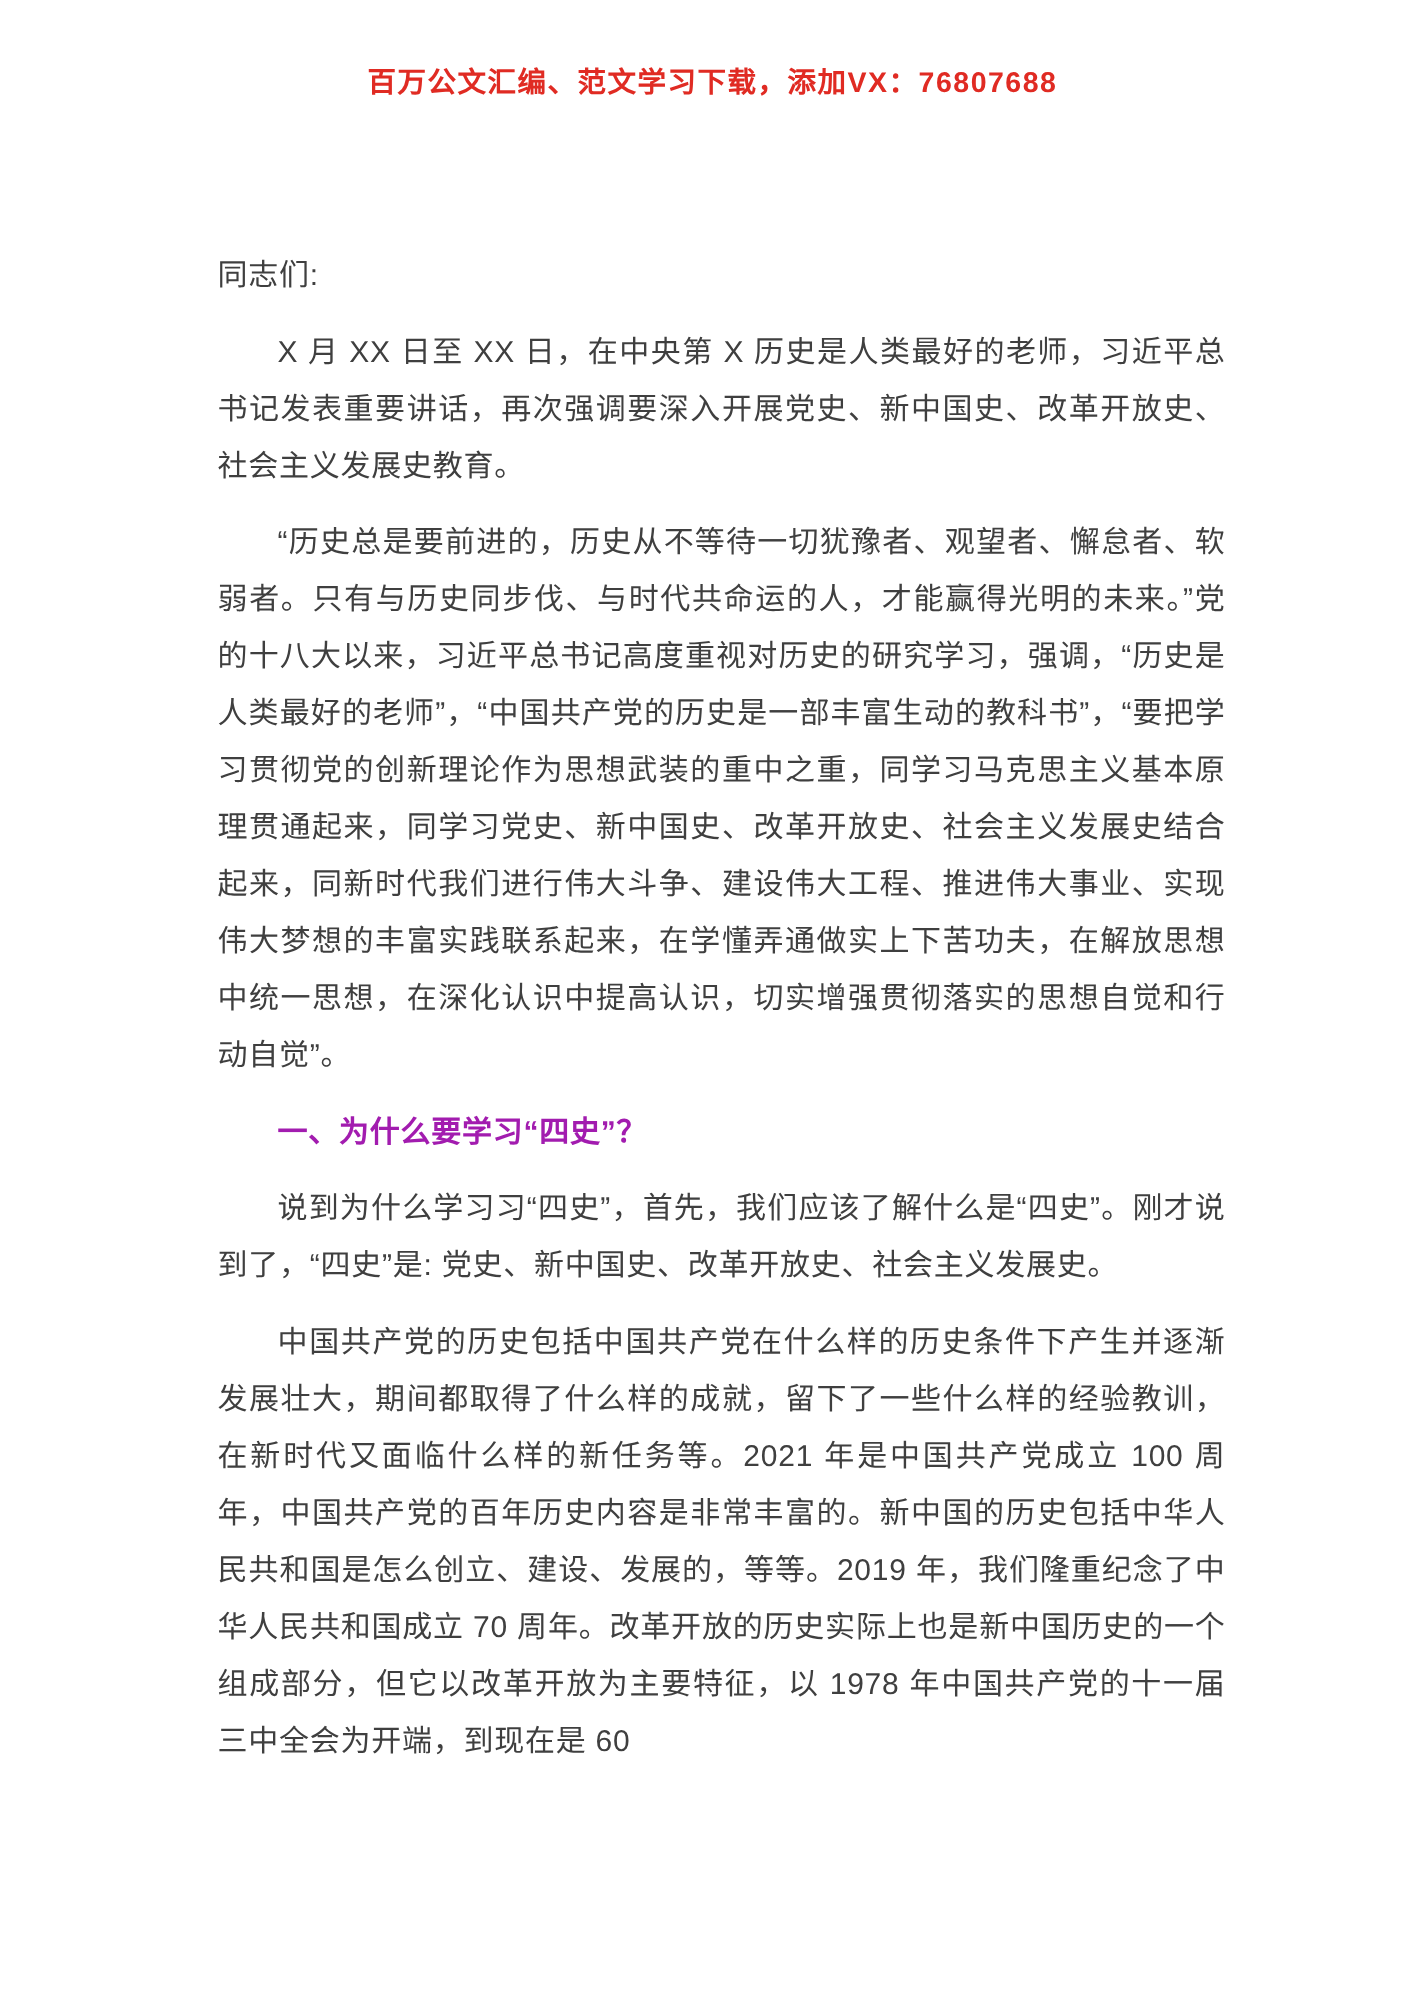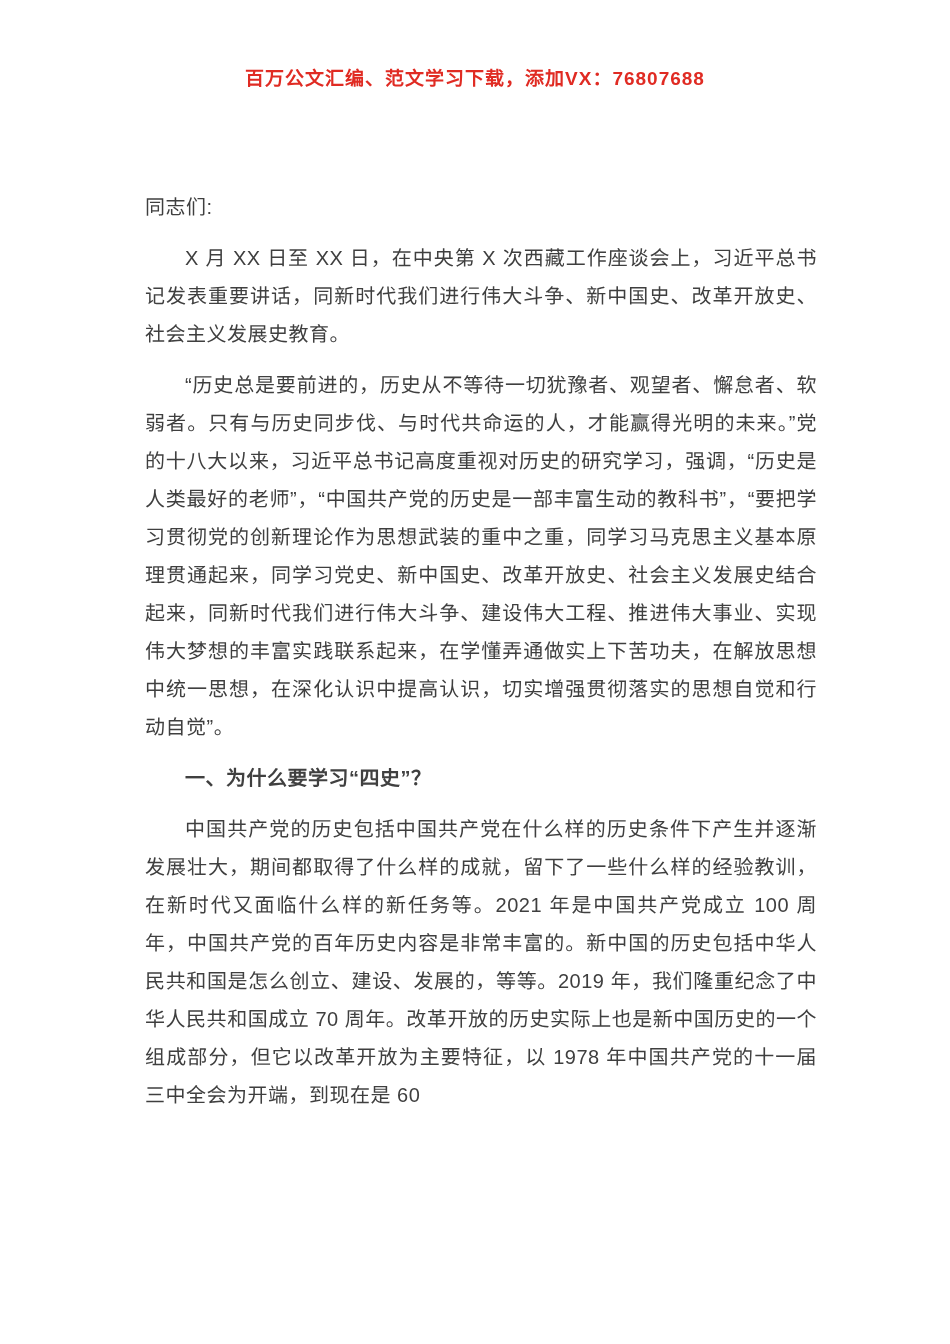--- a/index.html
+++ b/index.html
@@ -9,21 +9,21 @@
   }
   .page {
     position: relative;
     width: 950px;
     height: 1344px;
     background: #ffffff;
     overflow: hidden;
     font-family: "Liberation Sans", sans-serif;
   }
   .banner {
-    padding-top: 64px;
+    padding-top: 41px;
     text-align: center;
     font-size: 19px;
     line-height: 30px;
     font-weight: 700;
     letter-spacing: 1px;
     color: #e02b23;
   }
   .doc {
     margin: 94px 133px 0 145px;
     color: #3f3f3f;
@@ -39,38 +39,39 @@
   .doc p.salutation {
     text-indent: 0;
     margin-top: 32px;
   }
   .doc h2.section-heading {
     margin: 0 0 13px 0;
     font-size: 20px;
     line-height: 38px;
     text-indent: 2em;
     font-weight: 700;
-    color: #404040;
+    color: #a21caf;
   }
 </style>
 </head>
 <body>
 
 <div class="page">
 
   <div class="banner">百万公文汇编、范文学习下载，添加VX：76807688</div>
 
   <div class="doc">
 
     <p class="salutation">同志们:</p>
 
-    <p>X 月 XX 日至 XX 日，在中央第 X 次西藏工作座谈会上，习近平总书记发表重要讲话，同新时代我们进行伟大斗争、新中国史、改革开放史、社会主义发展史教育。</p>
+    <p>X 月 XX 日至 XX 日，在中央第 X 历史是人类最好的老师，习近平总书记发表重要讲话，再次强调要深入开展党史、新中国史、改革开放史、社会主义发展史教育。</p>
 
     <p>“历史总是要前进的，历史从不等待一切犹豫者、观望者、懈怠者、软弱者。只有与历史同步伐、与时代共命运的人，才能赢得光明的未来。”党的十八大以来，习近平总书记高度重视对历史的研究学习，强调，“历史是人类最好的老师”，“中国共产党的历史是一部丰富生动的教科书”，“要把学习贯彻党的创新理论作为思想武装的重中之重，同学习马克思主义基本原理贯通起来，同学习党史、新中国史、改革开放史、社会主义发展史结合起来，同新时代我们进行伟大斗争、建设伟大工程、推进伟大事业、实现伟大梦想的丰富实践联系起来，在学懂弄通做实上下苦功夫，在解放思想中统一思想，在深化认识中提高认识，切实增强贯彻落实的思想自觉和行动自觉”。</p>
 
 
     <h2 class="section-heading">一、为什么要学习“四史”？</h2>
 
+    <p>说到为什么学习习“四史”，首先，我们应该了解什么是“四史”。刚才说到了，“四史”是: 党史、新中国史、改革开放史、社会主义发展史。</p>
 
     <p>中国共产党的历史包括中国共产党在什么样的历史条件下产生并逐渐发展壮大，期间都取得了什么样的成就，留下了一些什么样的经验教训，在新时代又面临什么样的新任务等。2021 年是中国共产党成立 100 周年，中国共产党的百年历史内容是非常丰富的。新中国的历史包括中华人民共和国是怎么创立、建设、发展的，等等。2019 年，我们隆重纪念了中华人民共和国成立 70 周年。改革开放的历史实际上也是新中国历史的一个组成部分，但它以改革开放为主要特征，以 1978 年中国共产党的十一届三中全会为开端，到现在是 60</p>
 
   </div>
 </div>
 
 </body></html>

